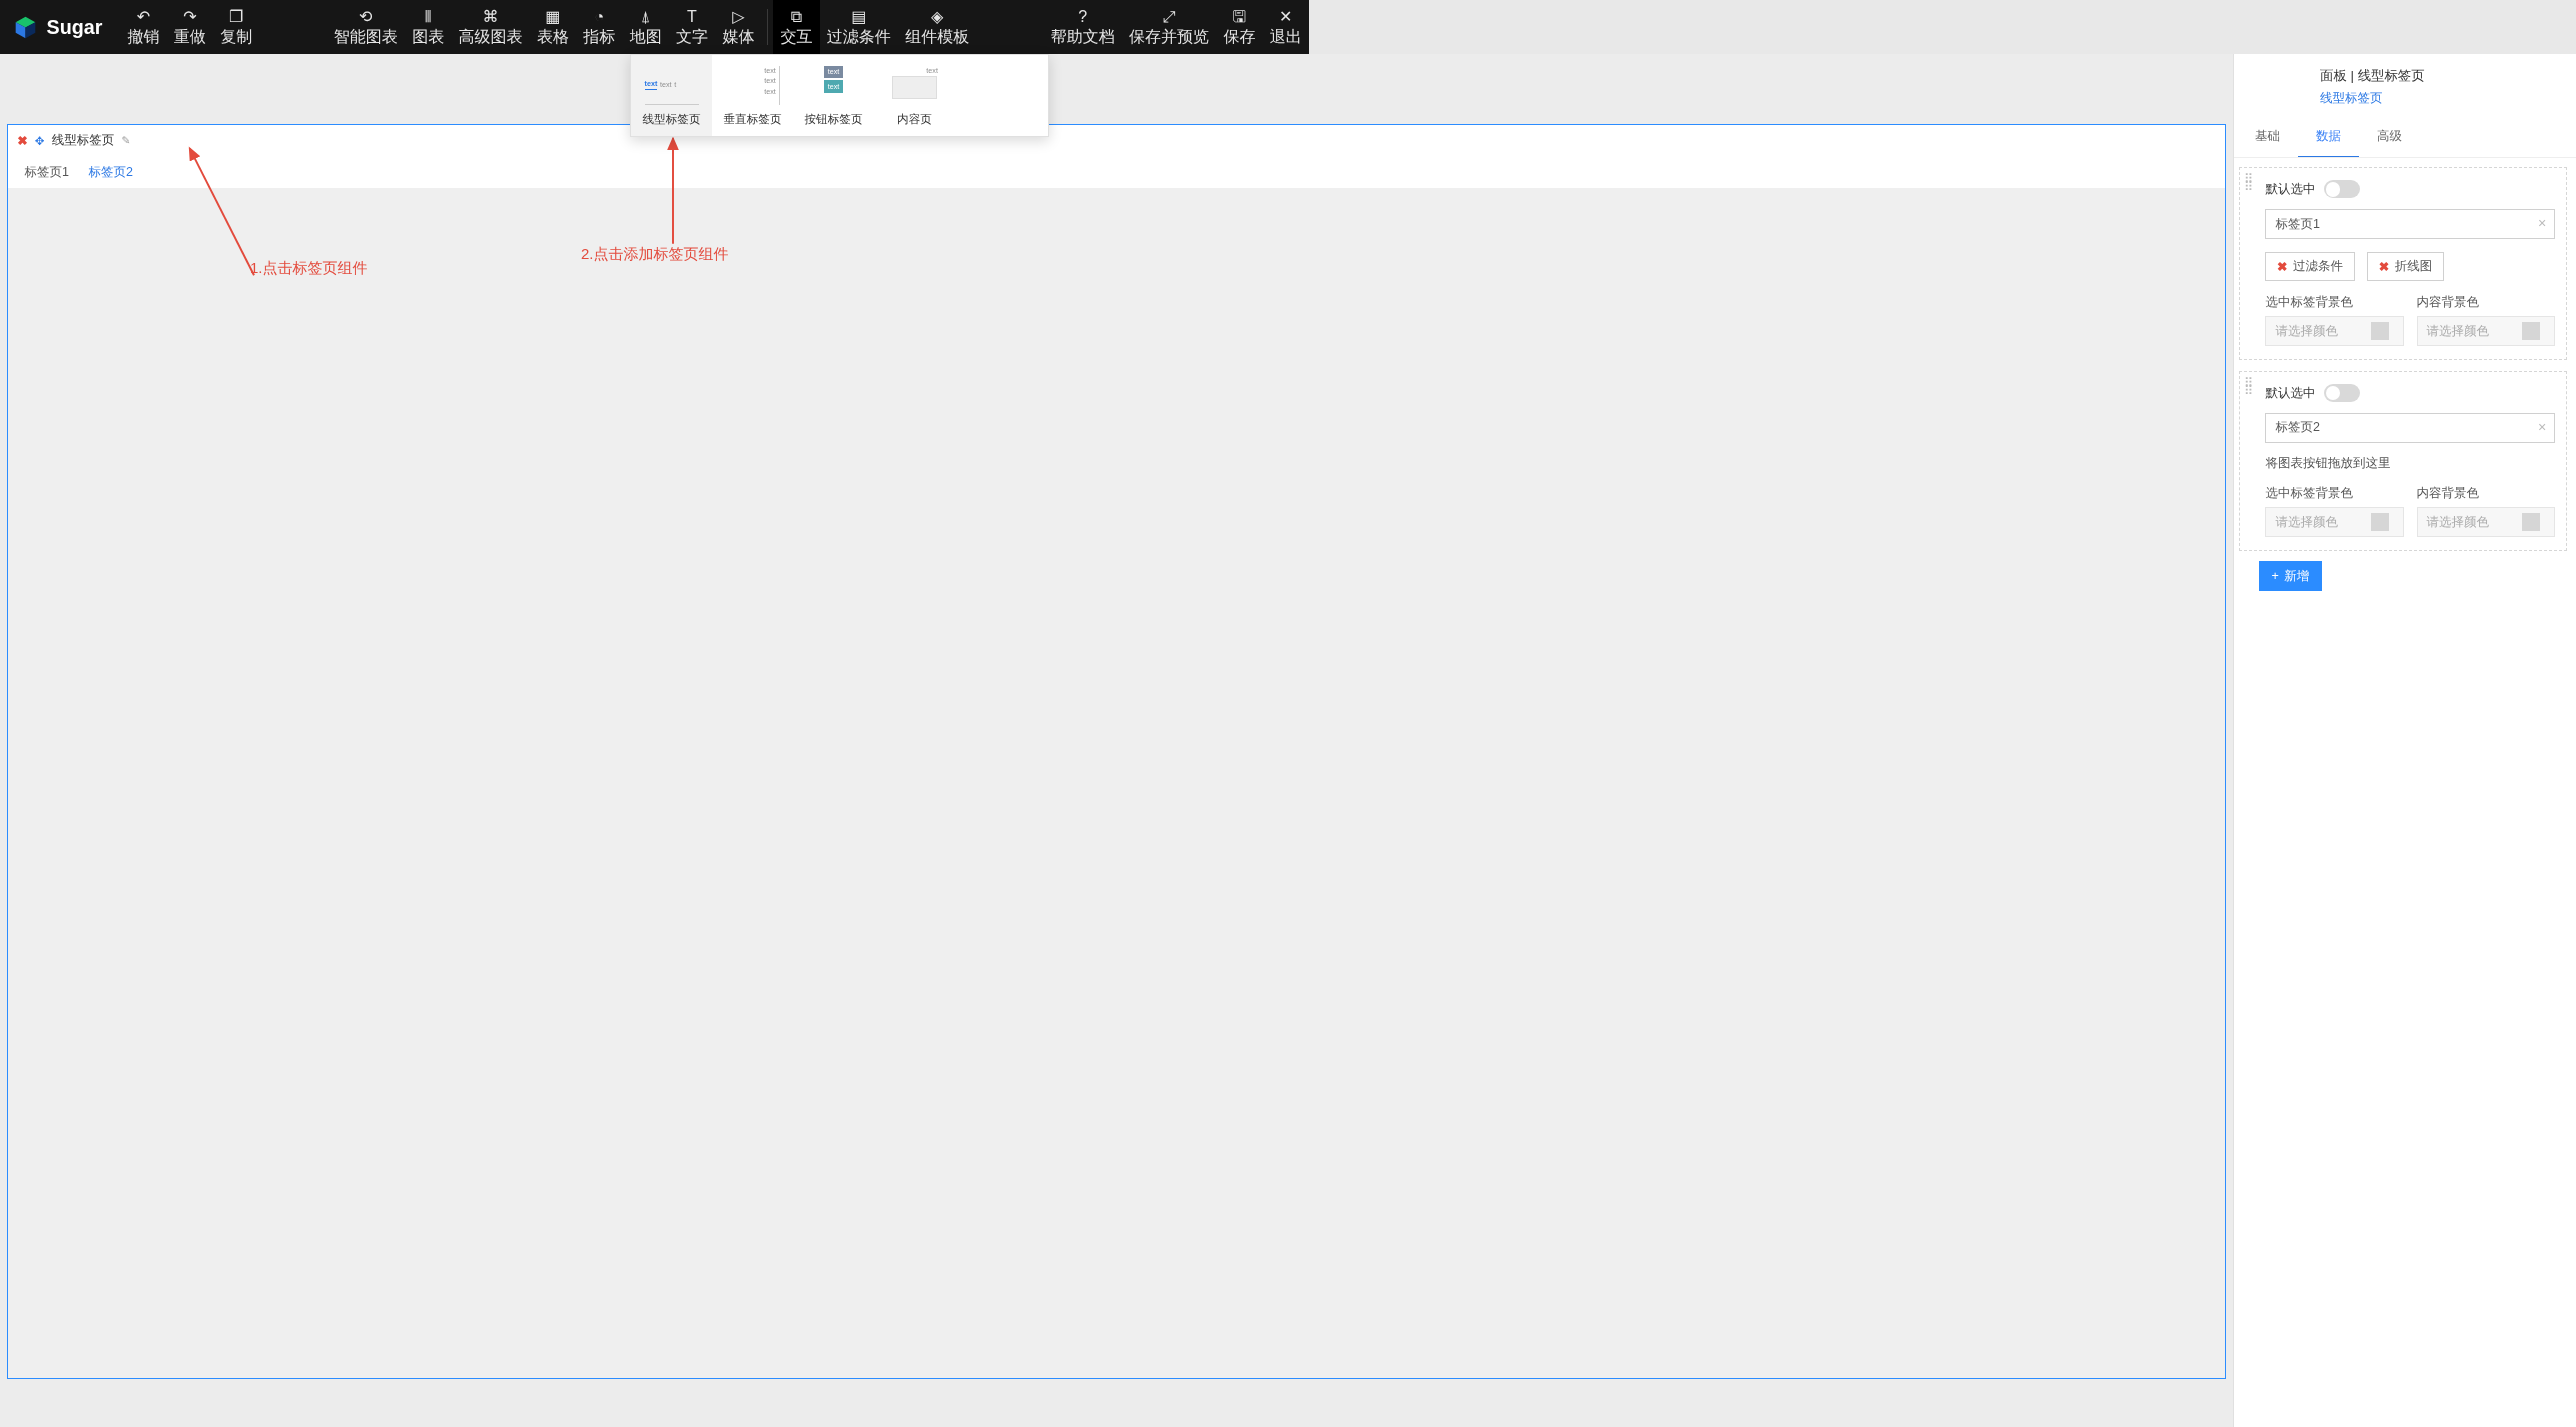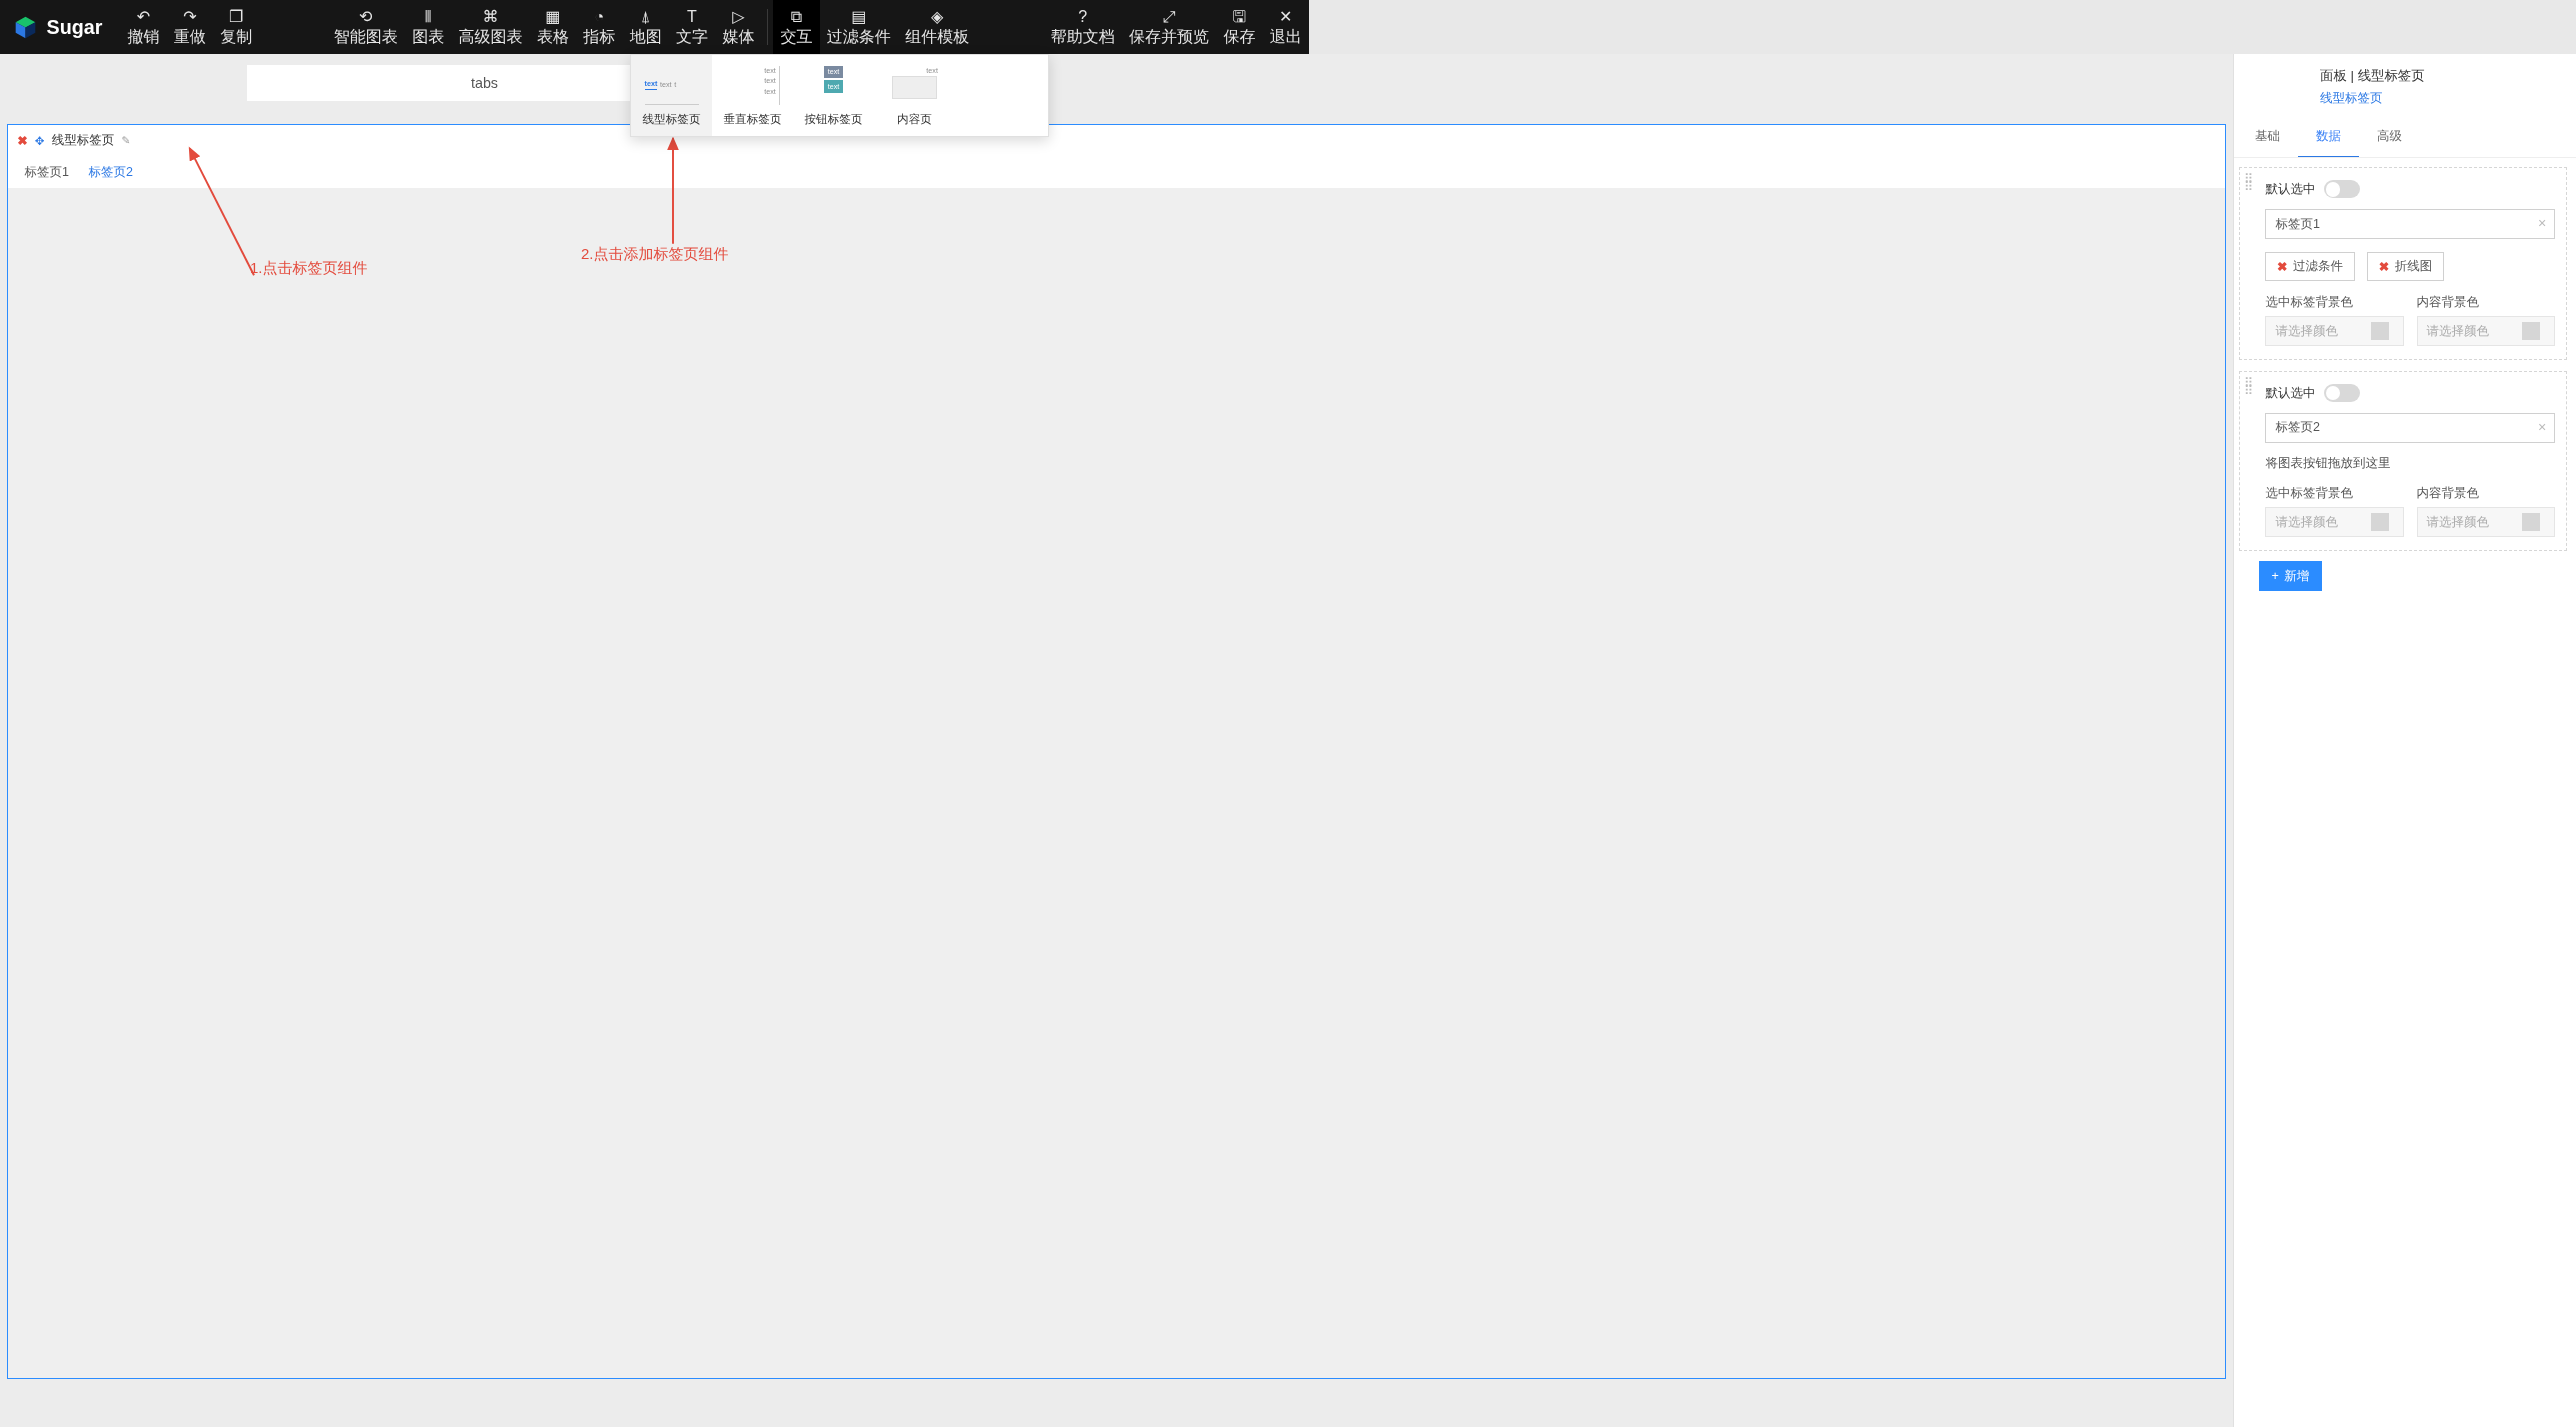--- a/index.html
+++ b/index.html
@@ -339,23 +339,20 @@
   <div class="dd-item">
     <div class="dd-thumb cont">
         <span class="tlab">text</span>
         <div class="box"></div>
       </div>
     <span class="dd-label">内容页</span>
   </div>
 </div>
 
 <div class="workspace">
-  <div class="tabs-bar">
-    <span>tabs</span>
-  </div>
 
   <div class="selected-comp">
     <div class="comp-header">
       <span class="x">✖</span>
       <span class="mv">✥</span>
       <span class="ttl">线型标签页</span>
       <span class="pen">✎</span>
     </div>
     <div class="comp-tabs">
       <div class="comp-tab">标签页1</div>

